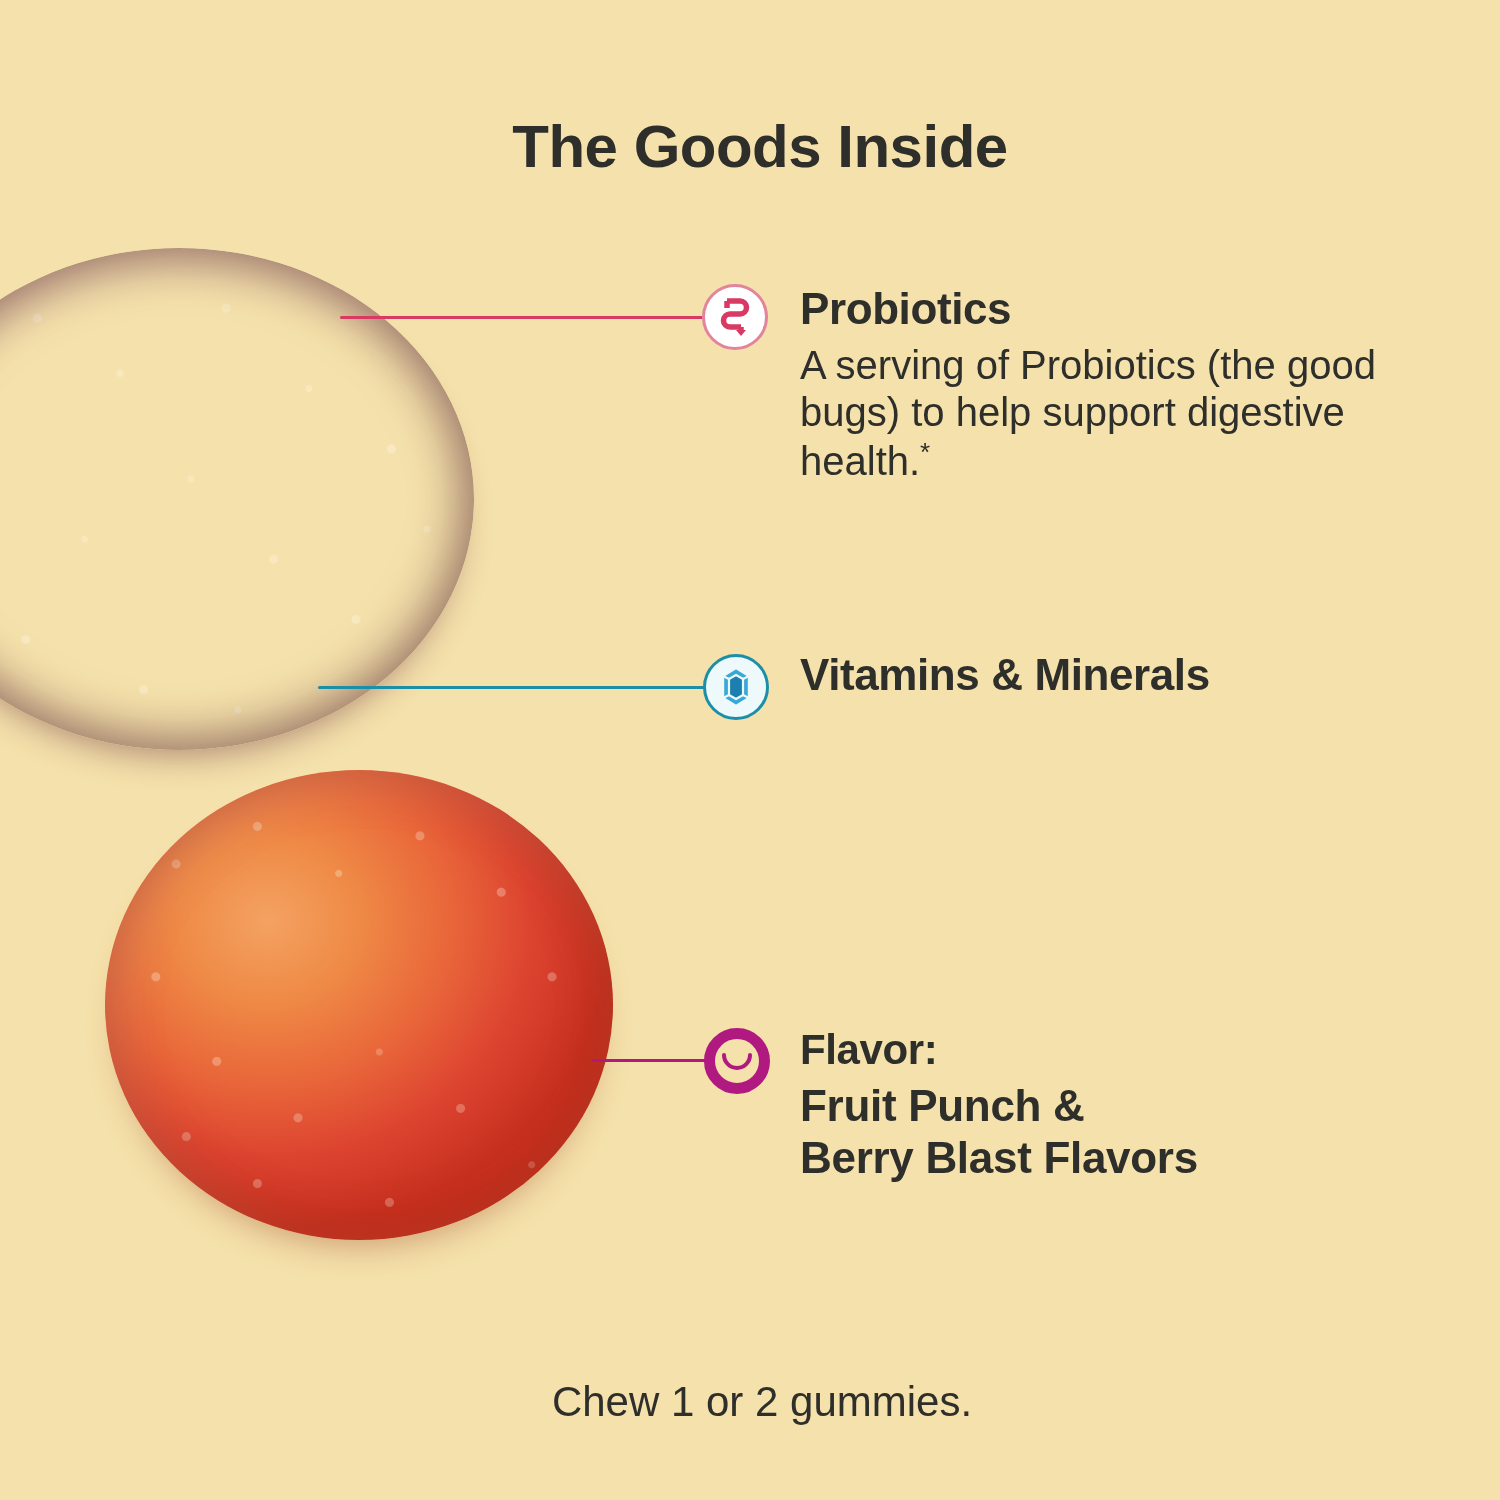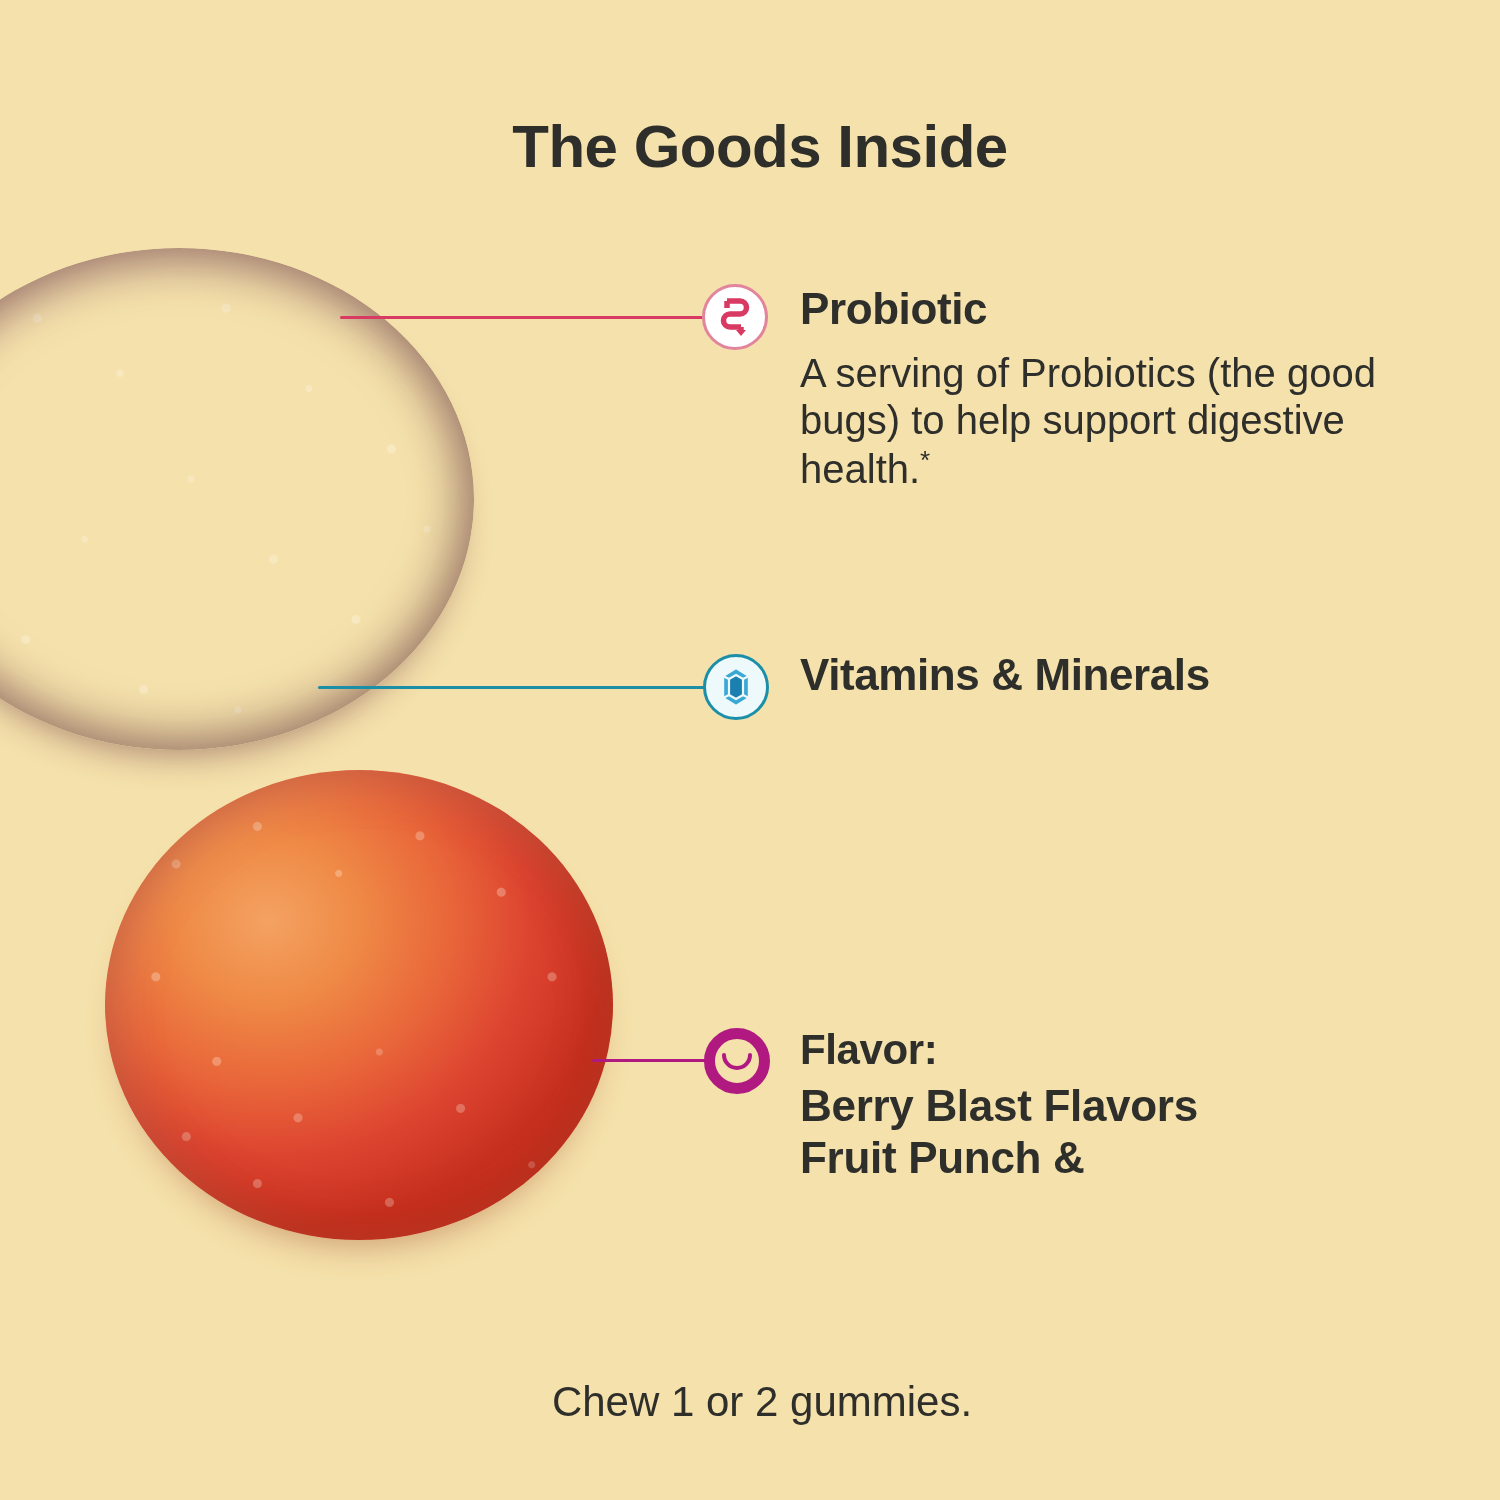--- a/index.html
+++ b/index.html
@@ -159,21 +159,21 @@
   }
   .callout-heading.light {
     font-weight: bold;
     font-size: 42px;
   }
   .callout-body {
     font-size: 40px;
     font-weight: normal;
     color: #2e2e2b;
     line-height: 1.18;
-    margin-top: 18px;
+    margin-top: 10px;
   }
   .callout-body .sup {
     font-size: 26px;
     vertical-align: super;
   }
   .flavor-names {
     font-size: 44px;
     font-weight: bold;
     color: #2e2e2b;
     line-height: 1.17;
@@ -215,21 +215,21 @@
     <div class="icon-badge" style="left:702px; top:284px; background:#ffffff; border:3px solid #e2849c;">
       <svg width="40" height="44" viewBox="0 0 40 44" aria-hidden="true">
         <path d="M12 6 H25 A6.5 6.5 0 0 1 25 19 H15 A6.5 6.5 0 0 0 15 32 H26" fill="none" stroke="#d93a63" stroke-width="5.5" stroke-linecap="butt" stroke-linejoin="miter"></path>
         <path d="M12 6 V13" fill="none" stroke="#d93a63" stroke-width="5.5"></path>
         <path d="M26 32 V37" fill="none" stroke="#d93a63" stroke-width="5.5"></path>
         <path d="M21 35 L26 41 L31 35 Z" fill="#d93a63"></path>
       </svg>
     </div>
 
     <div class="callout-text" style="top:286px;">
-      <div class="callout-heading">Probiotic</div>
+      <div class="callout-heading">Probiotics</div>
       <div class="callout-body">
         <span>A serving of Probiotics (the good bugs) to help support digestive health.</span><span class="sup">*</span>
       </div>
     </div>
   </div>
 
   <div class="callout">
     <div class="leader-line" style="left:318px; top:686px; width:390px; background:#1c8fa8;"></div>
 
     <div class="icon-badge" style="left:703px; top:654px; background:#eef9fc; border:3px solid #1c8fa8;">
@@ -253,21 +253,21 @@
 
     <div class="icon-badge" style="left:704px; top:1028px; background:#f5e1ab; border:11px solid #b0197f;">
       <svg width="34" height="24" viewBox="0 0 34 24" aria-hidden="true">
         <path d="M4 6 A13 13 0 0 0 30 6" fill="none" stroke="#b0197f" stroke-width="4" stroke-linecap="round"></path>
       </svg>
     </div>
 
     <div class="callout-text" style="top:1028px;">
       <div class="callout-heading light">Flavor:</div>
       <div class="flavor-names">
+          <div>Fruit Punch &amp;</div>
           <div>Berry Blast Flavors</div>
-          <div>Fruit Punch &amp;</div>
         </div>
     </div>
   </div>
 
   <div id="footer-note">Chew 1 or 2 gummies.</div>
 
 </div>
 
 </body></html>

